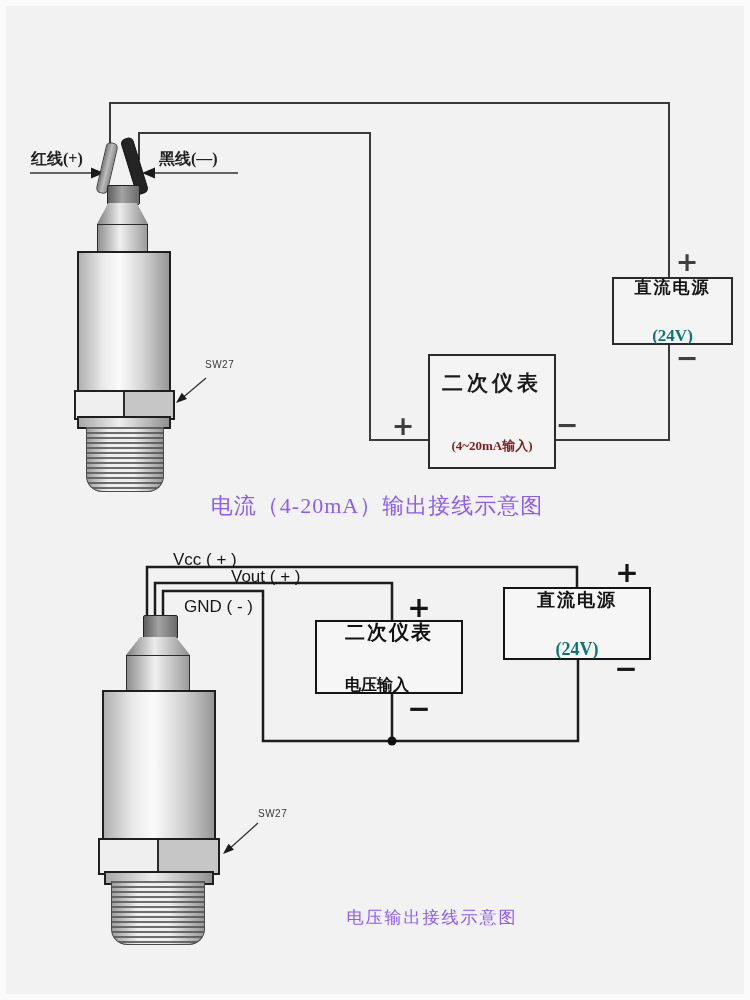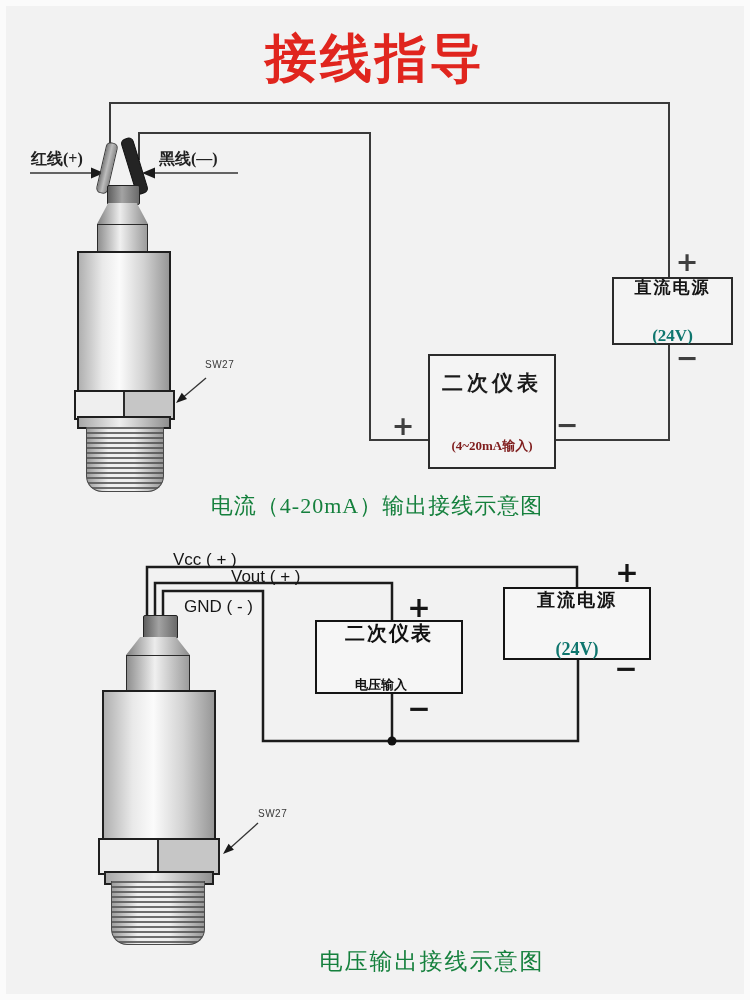--- a/index.html
+++ b/index.html
@@ -30,33 +30,33 @@
   .meter1-title{font-family:"Liberation Serif",serif;font-size:21px;font-weight:600;
                 letter-spacing:4px;color:#1a1a1a;margin-bottom:16px;}
   .meter1-sub{font-family:"Liberation Serif",serif;font-size:13px;font-weight:700;color:#7f1d1d;}
   .dc-line1{font-family:"Liberation Serif",serif;font-size:17px;font-weight:700;
             letter-spacing:2px;color:#141414;}
   .dc-line2{font-family:"Liberation Serif",serif;font-size:17px;font-weight:600;color:#0f766e;margin-top:3px;}
   .dc2 .dc-line1{font-size:18px;}
   .dc2 .dc-line2{font-size:18px;}
   .meter2-title{font-family:"Liberation Sans",sans-serif;font-size:20px;font-weight:700;
                 letter-spacing:2px;color:#111;}
-  .meter2-sub{font-family:"Liberation Sans",sans-serif;font-size:13px;font-weight:700;
-              color:#111;margin-top:5px;align-self:flex-start;margin-left:38px;}
+  .meter2-sub{font-family:"Liberation Sans",sans-serif;font-size:16px;font-weight:700;
+              color:#111;margin-top:5px;align-self:flex-start;margin-left:28px;}
   
   .wire-label{position:absolute;font-family:"Liberation Serif",serif;font-size:16px;
               font-weight:600;color:#222;white-space:nowrap;}
   .pin-label{position:absolute;font-family:"Liberation Sans",sans-serif;font-size:17px;
              font-weight:400;color:#161616;white-space:nowrap;}
   .sw-label{position:absolute;font-family:"Liberation Sans",sans-serif;font-size:10px;
             color:#3a3a3a;letter-spacing:.5px;}
-  .caption{position:absolute;font-family:"Liberation Serif",serif;color:#15803d;
+  .caption{position:absolute;font-family:"Liberation Serif",serif;color:#8b5cf6;
            white-space:nowrap;transform:translateX(-50%);}
   .caption1{left:377px;top:491px;font-size:22px;letter-spacing:1px;}
-  .caption2{left:432px;top:946px;font-size:23px;letter-spacing:2px;}
+  .caption2{left:432px;top:906px;font-size:17px;letter-spacing:2px;}
   
   .metal{background:linear-gradient(90deg,#b0b0b0 0%,#e9e9e9 26%,#fbfbfb 45%,#d2d2d2 72%,#979797 100%);}
   .s-cap{background:linear-gradient(90deg,#5f5f5f,#a3a3a3 45%,#6a6a6a);border:1px solid #222;border-radius:2px;}
   .s-taper{clip-path:polygon(22% 0,78% 0,100% 100%,0 100%);
            background:linear-gradient(90deg,#7e7e7e,#ececec 45%,#8a8a8a);}
   .s-neck{border:1px solid #2a2a2a;background:linear-gradient(90deg,#8f8f8f,#f0f0f0 45%,#9c9c9c);}
   .s-body{border:2px solid #1f1f1f;}
   .s-hex{border:2px solid #1f1f1f;
          background:linear-gradient(90deg,#efefef 0 48.5%,#2a2a2a 48.5% 50%,#c6c6c6 50% 100%);}
   .s-flange{border:2px solid #1f1f1f;background:linear-gradient(90deg,#a8a8a8,#eee 45%,#909090);}
@@ -67,21 +67,20 @@
             border-radius:0 0 16px 16px;}
   .w-red{background:linear-gradient(90deg,#7d7d7d,#bdbdbd 50%,#8b8b8b);border:1px solid #3a3a3a;
          border-radius:5px;transform:rotate(13deg);}
   .w-black{background:#242424;border:1px solid #111;border-radius:5px;transform:rotate(-17deg);}
 </style>
 </head>
 <body>
 
 <div class="screen">
 
-  <h1 class="title">接线指导</h1>
 
   <svg class="wires" width="750" height="1000" viewBox="0 0 750 1000">
 
     <g stroke="#3a3a3a" stroke-width="2" fill="none">
       <polyline points="110,152 110,103 669,103 669,277"></polyline>
       <polyline points="139,160 139,133 370,133 370,440 428,440"></polyline>
       <polyline points="552,440 669,440 669,341"></polyline>
     </g>
 
     <g stroke="#333" stroke-width="1.3" fill="none">

